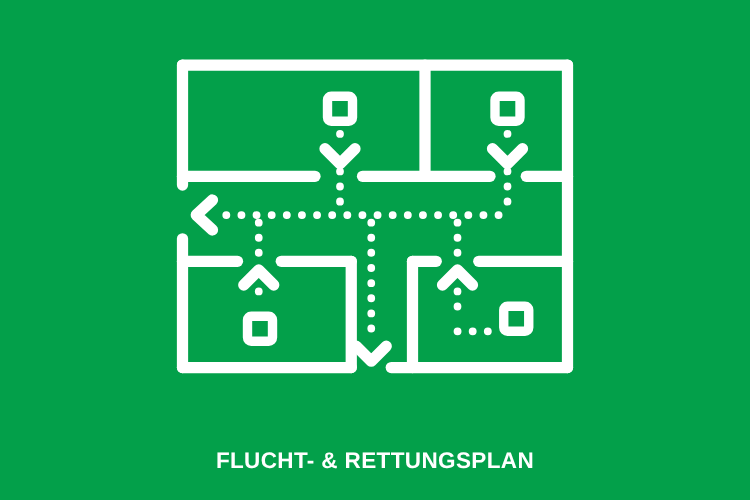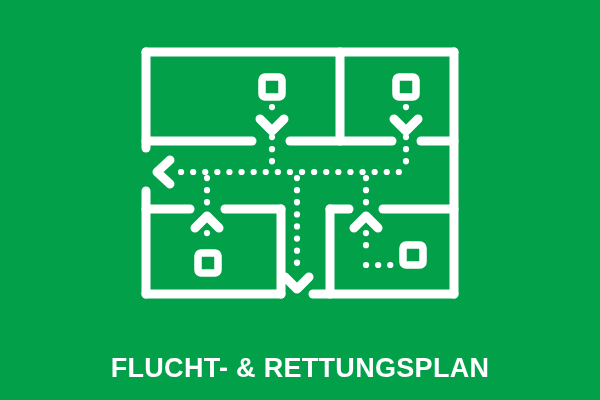--- a/index.html
+++ b/index.html
@@ -29,21 +29,21 @@
     display: block;
   }
   #caption {
     position: absolute;
     left: 0;
     top: 352px;
     width: 600px;
     text-align: center;
     color: #ffffff;
     font-family: "Liberation Sans", sans-serif;
-    font-size: 27px;
+    font-size: 18px;
     font-weight: bold;
     letter-spacing: 0.3px;
     line-height: 32px;
     white-space: nowrap;
     user-select: none;
   }
 </style>
 </head>
 <body>
 

